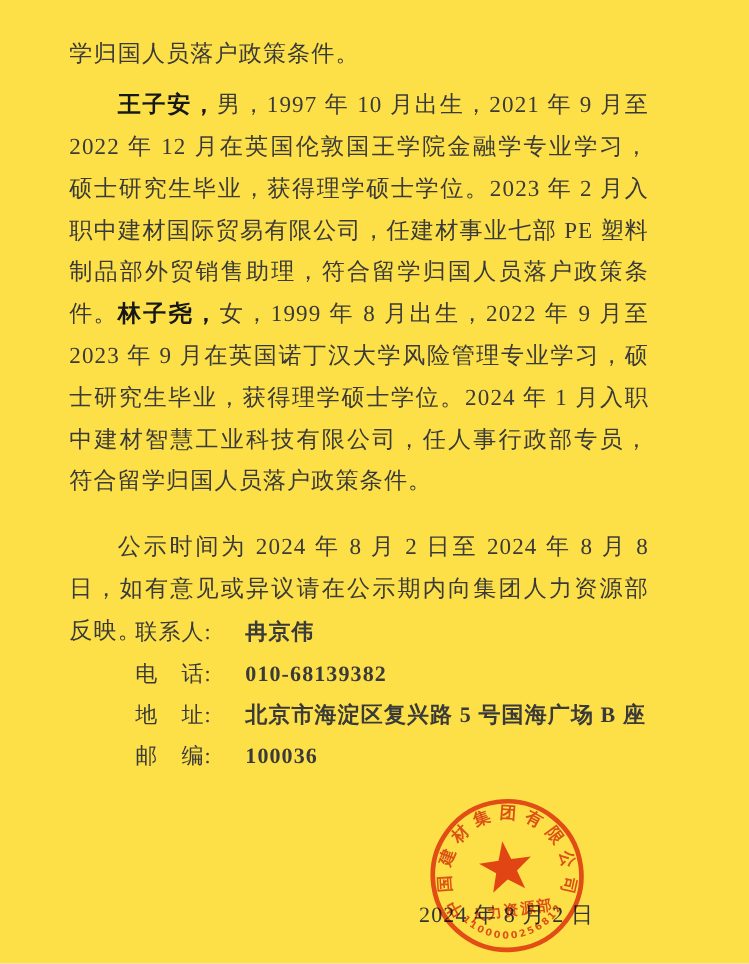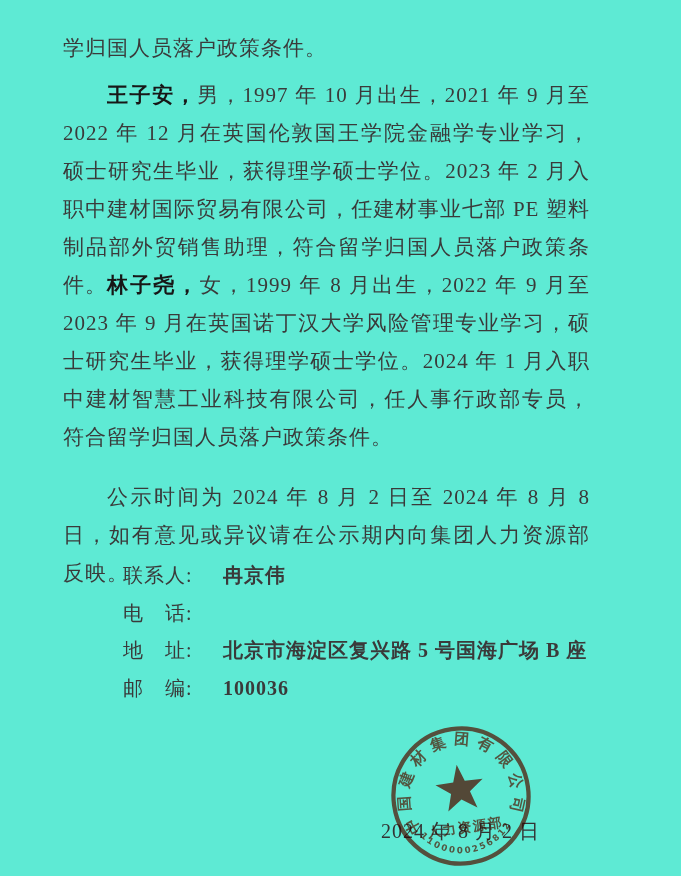--- a/index.html
+++ b/index.html
@@ -1,18 +1,18 @@
 <!DOCTYPE html>
 <html><head>
 <meta charset="utf-8">
 <style>
   html,body{margin:0;padding:0;background:#e9e7e4;}
   .page{
     position:relative;width:681px;height:876px;margin:0 auto;
-    background:#5eead4;overflow:hidden;
+    background:#fde047;overflow:hidden;
     font-family:"Liberation Serif","DejaVu Serif",serif;
     color:#3a3a3a;
   }
   .content{position:absolute;left:63px;top:0;width:527px;}
   .para{
     position:absolute;left:0;width:527px;margin:0;
     font-size:21px;line-height:38px;letter-spacing:1px;
     text-align:justify;
   }
   .para.indent{text-indent:44px;}
@@ -73,20 +73,21 @@
 
     <p class="para indent p-notice">公示时间为 2024 年 8 月 2 日至 2024 年 8 月 8 日，如有意见或异议请在公示期内向集团人力资源部反映。</p>
 
     <div class="contacts">
       <div class="crow">
         <span class="clabel">联系人:</span>
         <span class="cvalue">冉京伟</span>
       </div>
       <div class="crow">
         <span class="clabel">电　话:</span>
+        <span class="cvalue">010-68139382</span>
       </div>
       <div class="crow">
         <span class="clabel">地　址:</span>
         <span class="cvalue">北京市海淀区复兴路 5 号国海广场 B 座</span>
       </div>
       <div class="crow">
         <span class="clabel">邮　编:</span>
         <span class="cvalue">100036</span>
       </div>
     </div>

